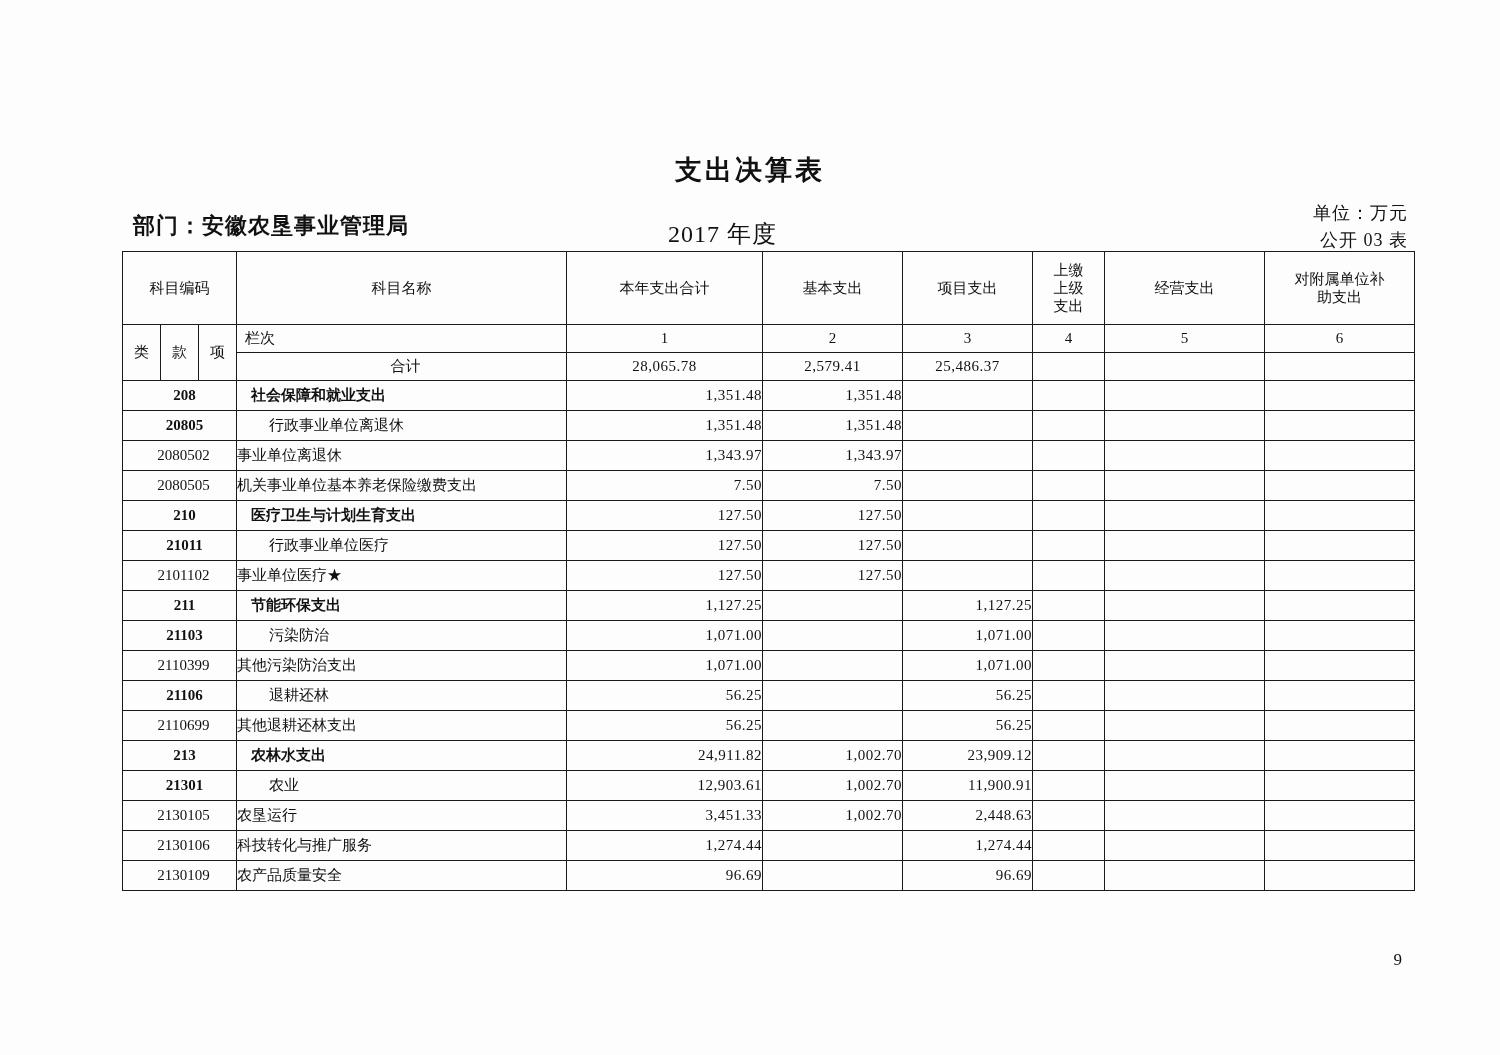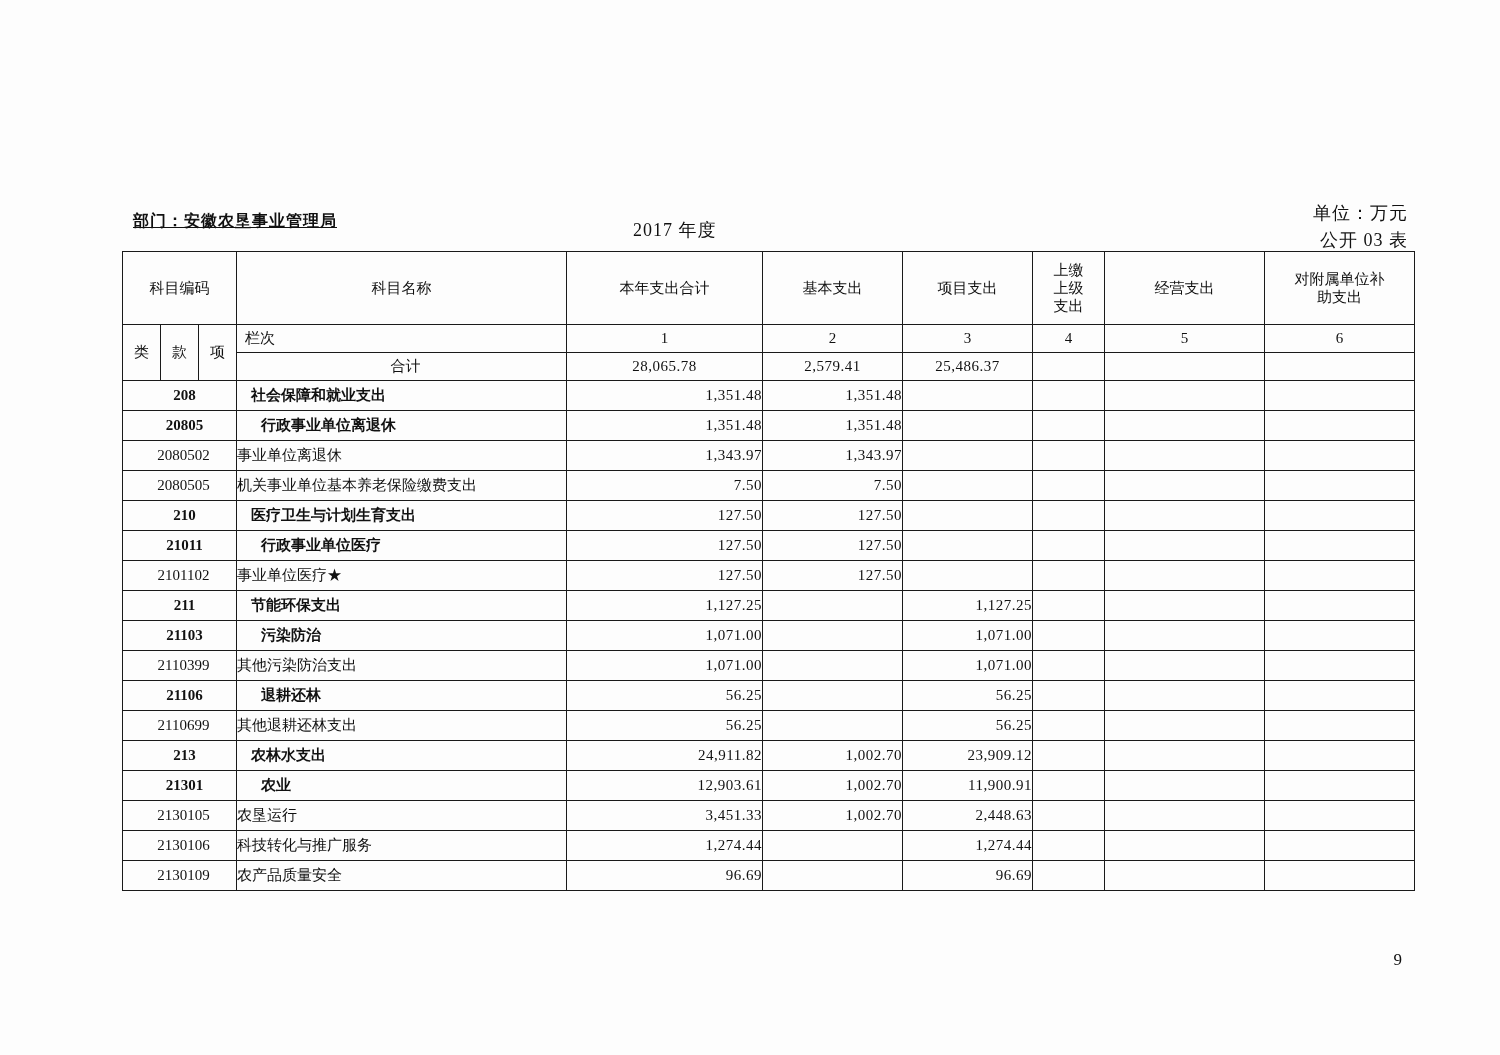--- a/index.html
+++ b/index.html
@@ -31,31 +31,30 @@
     font-size: 27px;
     font-weight: bold;
     letter-spacing: 3px;
     font-family: "Liberation Sans", "DejaVu Sans", sans-serif;
   }
 
   .dept-line {
     position: absolute;
     top: 211px;
     left: 133px;
-    font-size: 16px;
+    font-size: 22px;
     font-weight: bold;
     letter-spacing: 1px;
-    text-decoration: underline;
   }
 
   .year-line {
     position: absolute;
     top: 218px;
-    left: 633px;
-    font-size: 18px;
+    left: 668px;
+    font-size: 24px;
     letter-spacing: 1px;
   }
 
   .unit-line {
     position: absolute;
     top: 201px;
     right: 92px;
     font-size: 18px;
     letter-spacing: 1px;
   }
@@ -129,21 +128,21 @@
 
   .c-code.lv1 { padding-left: 10px; font-weight: bold; }
   .c-code.lv2 { padding-left: 10px; font-weight: bold; }
   .c-code.lv3 { padding-left: 8px; font-weight: normal; }
 
   .c-name {
     text-align: left;
     font-size: 16px;
   }
   .c-name.lv1 { padding-left: 14px; font-weight: bold; }
-  .c-name.lv2 { padding-left: 24px; font-weight: bold; }
+  .c-name.lv2 { padding-left: 32px; font-weight: normal; }
   .c-name.lv3 { font-weight: normal; }
 
   .num {
     text-align: right;
     padding-right: 28px;
     font-size: 16px;
     letter-spacing: 0.5px;
   }
 
   .center { text-align: center; }
@@ -163,20 +162,21 @@
   .stack {
     display: block;
     line-height: 1.2;
   }
 </style>
 </head>
 <body>
 
 <div class="page">
 
+  <div class="doc-title">支出决算表</div>
   <div class="dept-line">部门：安徽农垦事业管理局</div>
   <div class="year-line">2017 年度</div>
   <div class="unit-line">单位：万元</div>
   <div class="sheet-line">公开 03 表</div>
   <div class="page-number">9</div>
 
   <table class="fin">
     <colgroup>
       <col class="c1">
         <col class="c2">

